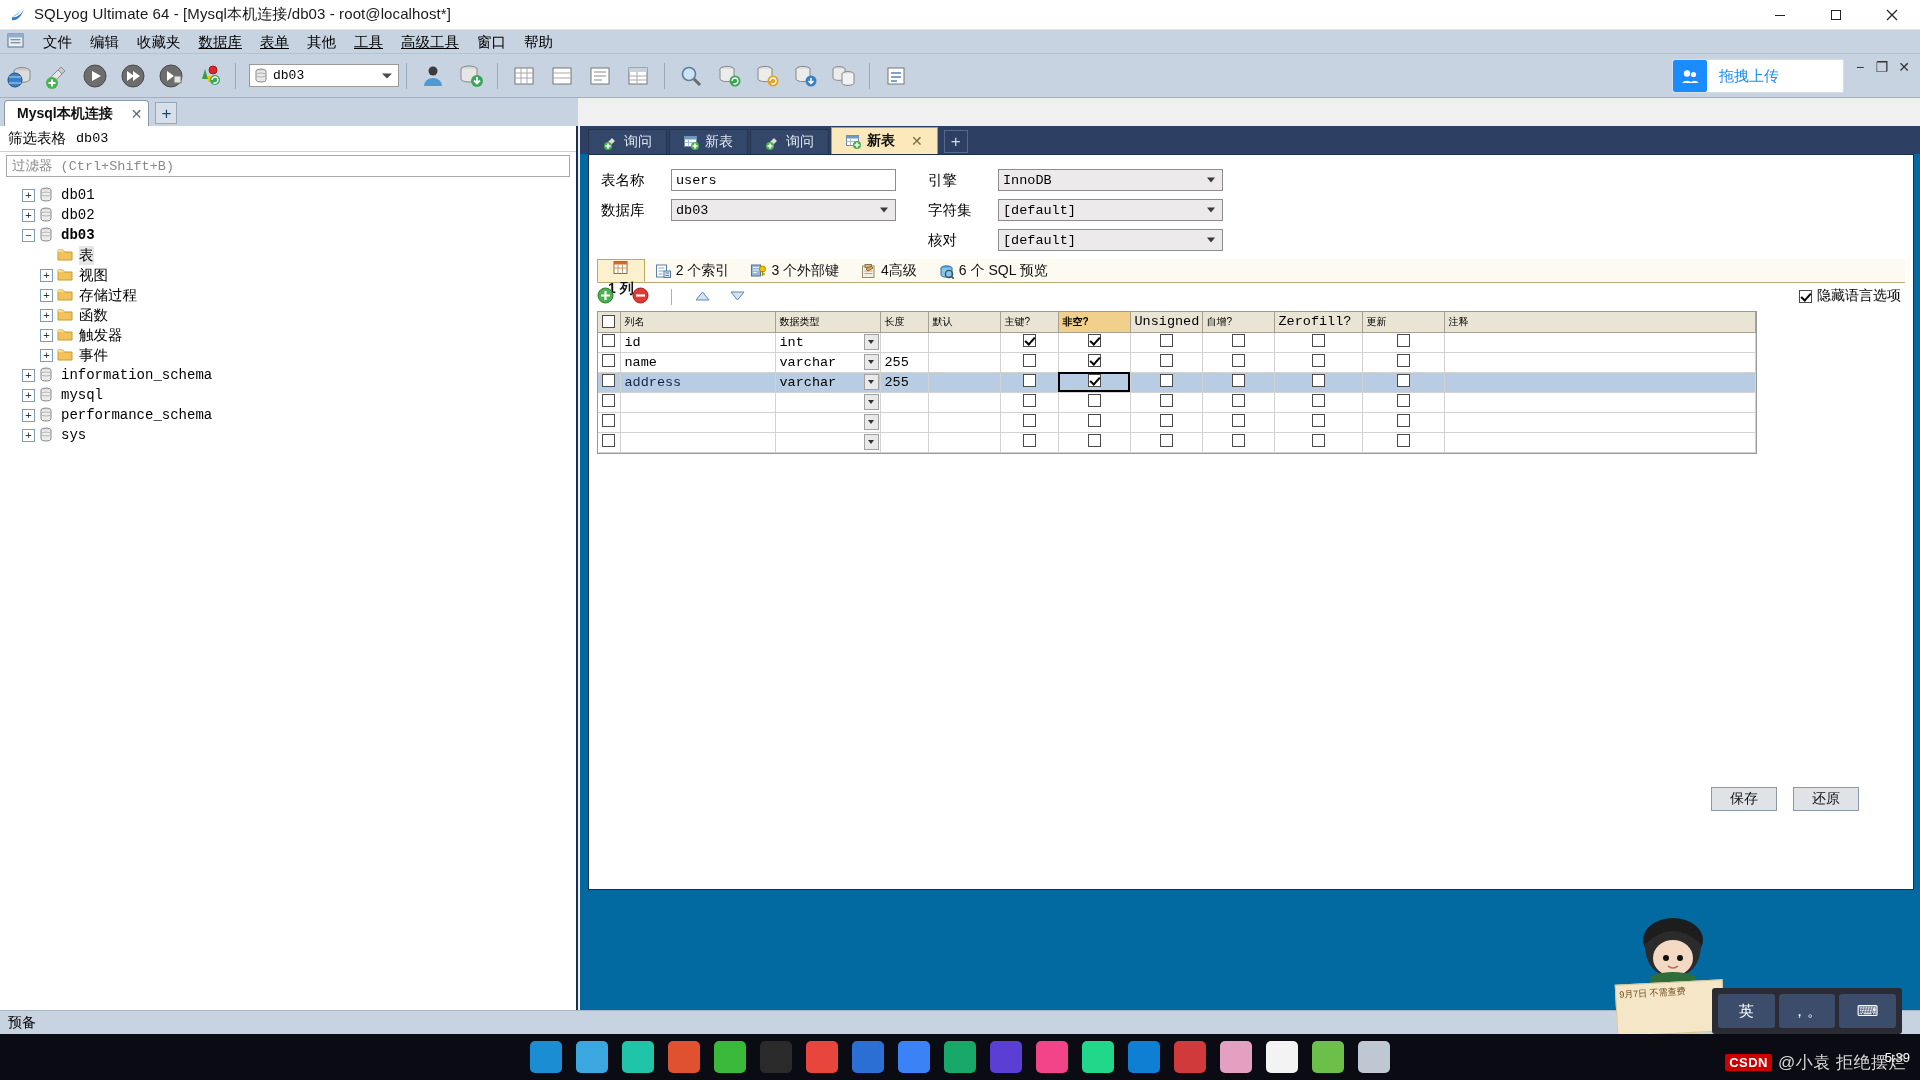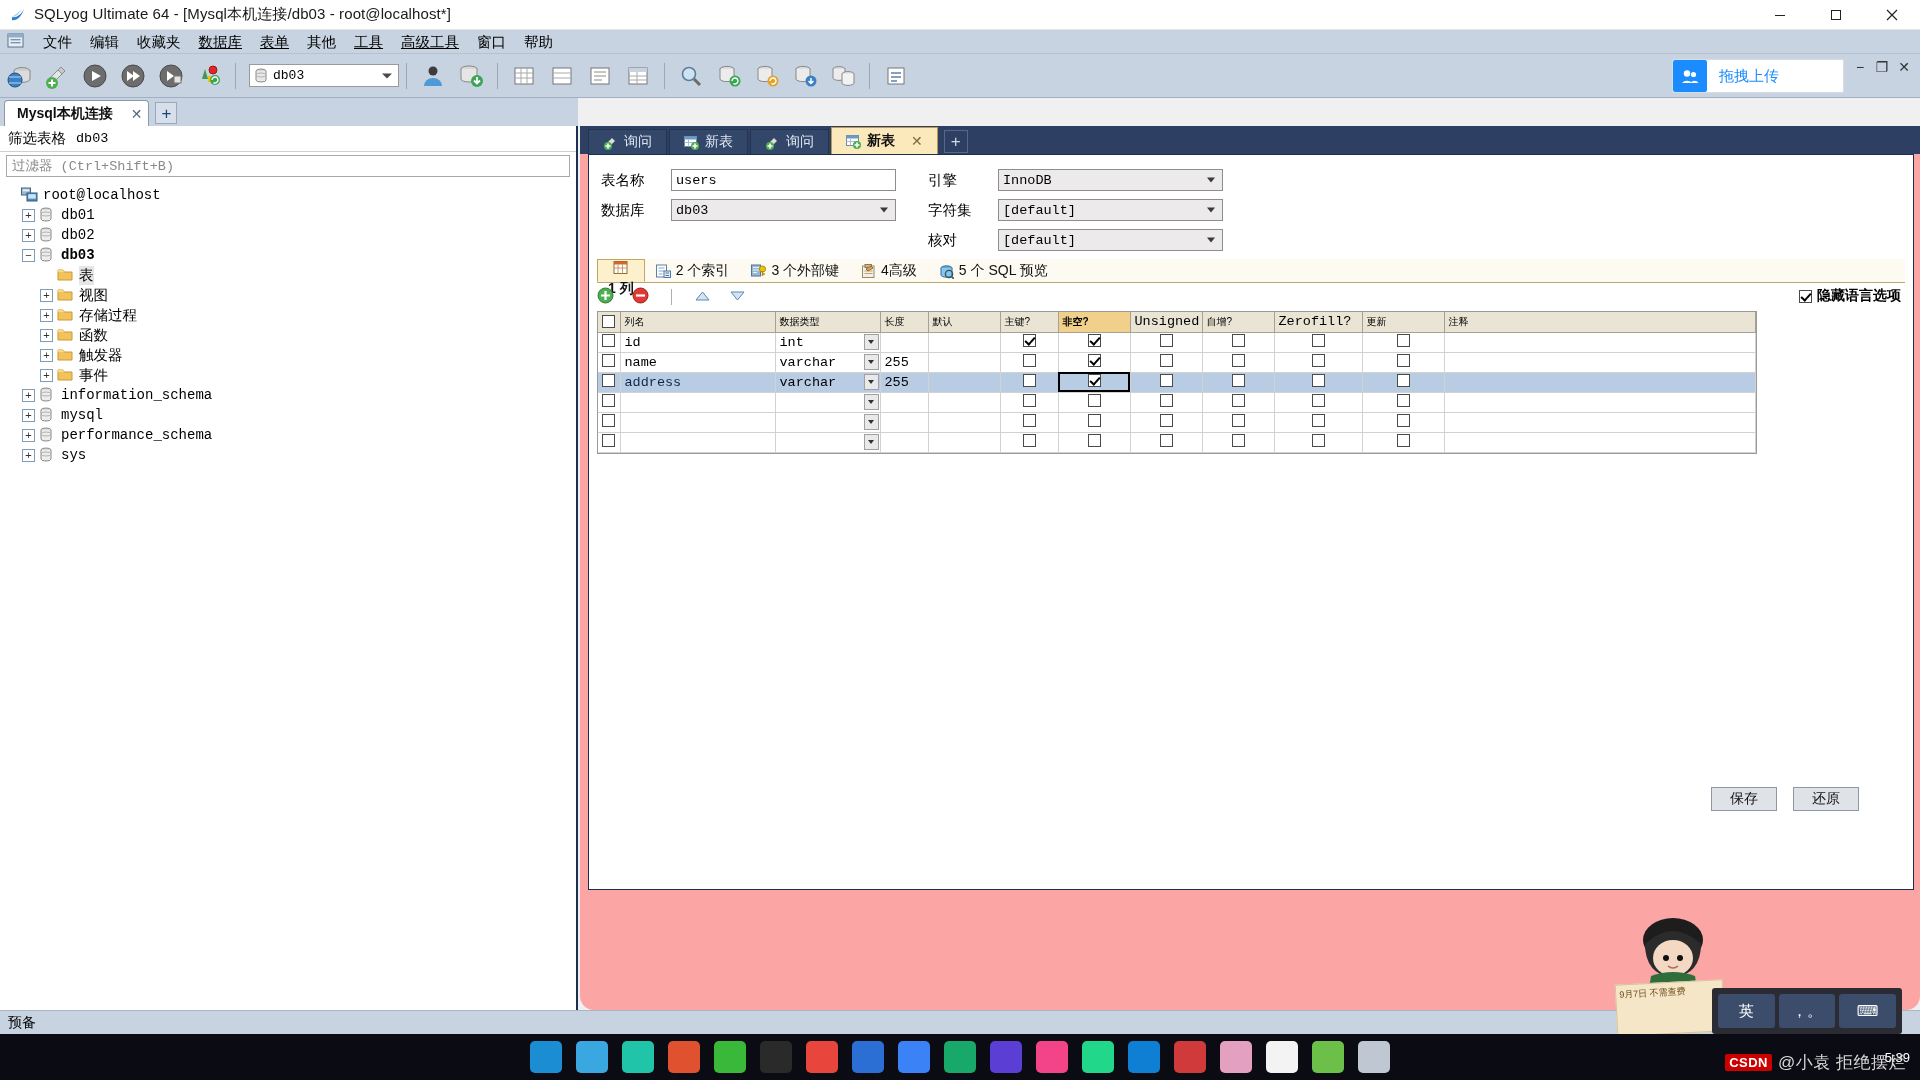--- a/index.html
+++ b/index.html
@@ -154,22 +154,21 @@
   .texp.blank { border: none; background: transparent; }
   .ticon { width: 16px; height: 16px; margin-right: 6px; flex: none; }
   .tlbl { font-size: 14px; color: #000; }
   .tlbl.bold { font-weight: bold; }
   .tlbl.cjk { font-family: "Liberation Sans", sans-serif; font-size: 14.5px; }
   .tlbl.sel { background: #e6e6e6; }
 
   
   .main {
     position: absolute; left: 580px; top: 126px; width: 1340px; height: 884px;
-    background: #fca5a5;
-    border-radius: 14px;
+    background: #0369a1;
   }
   .doc-tabs {
     height: 28px; display: flex; align-items: flex-end; padding-left: 8px;
     background: #2d4063;
   }
   .dtab {
     height: 25px; display: flex; align-items: center; gap: 6px;
     padding: 0 14px; margin-right: 2px;
     background: #33476b; color: #dfe6f0; font-size: 14px;
     border: 1px solid #24344f; border-bottom: none;
@@ -232,21 +231,20 @@
   .itab.active {
     background: #fdf0cd; border: 1px solid #c2a85c; border-bottom: 1px solid #fdf0cd;
     font-weight: bold;
     flex-direction: column;
   }
   .itab .ii { width: 15px; height: 15px; flex: none; }
 
   .grid-toolbar {
     display: flex; align-items: center; gap: 18px; padding: 4px 0 4px 8px;
     position: relative;
-    font-weight: bold;
   }
   .gt-sep { width: 1px; height: 16px; background: #b0b0b0; margin: 0 4px; }
   .hide-lang {
     position: absolute; right: 12px; top: 4px; display: flex; align-items: center; gap: 5px;
     font-size: 14px; color: #000;
   }
   .cbx {
     width: 13px; height: 13px; border: 1px solid #4a4a4a; background: #fff;
     display: inline-block; position: relative; flex: none;
   }
@@ -583,30 +581,20 @@
 
   <div class="left-panel">
     <div class="filter-head">
       <span>筛选表格</span>
       <span class="fh-db">db03</span>
     </div>
     <div class="filter-box">
       <span>过滤器 (Ctrl+Shift+B)</span>
     </div>
     <div class="tree" id="tree">
-        <div class="tnode" style="padding-left: 0px;">
-          <span class="texp blank"></span>
-          <span class="ticon"><svg width="17" height="15" viewBox="0 0 17 15">
-              <rect x="0.5" y="1" width="9" height="7" fill="#9fb8cf" stroke="#46647f"></rect>
-              <rect x="1.8" y="2.3" width="6.4" height="2" fill="#e6eef5"></rect>
-              <rect x="6" y="6" width="10" height="8" fill="#4d8ec1" stroke="#2c5d87"></rect>
-              <rect x="7.2" y="7.2" width="7.6" height="4.4" fill="#cfe4f3"></rect>
-            </svg></span>
-          <span class="tlbl">root@localhost</span>
-        </div>
         <div class="tnode" style="padding-left: 18px;">
           <span class="texp">+</span>
           <span class="ticon"><svg width="14" height="15" viewBox="0 0 14 15">
               <ellipse cx="7" cy="3" rx="5" ry="2" fill="#dadada" stroke="#8a8a8a"></ellipse>
               <path d="M2 3 v9 a5 2 0 0 0 10 0 V3" fill="#ececec" stroke="#8a8a8a"></path>
               <ellipse cx="7" cy="7" rx="5" ry="2" fill="none" stroke="#b4b4b4"></ellipse>
             </svg></span>
           <span class="tlbl">db01</span>
         </div>
         <div class="tnode" style="padding-left: 18px;">
@@ -828,21 +816,21 @@
               </svg></span>
             <span>4高级</span>
           </div>
           <div class="itab">
             <span class="ii"><svg width="15" height="15" viewBox="0 0 15 15">
                 <ellipse cx="7.5" cy="4" rx="5.5" ry="2.2" fill="#5fa8dc" stroke="#2e6d9e"></ellipse>
                 <path d="M2 4 v7 a5.5 2.2 0 0 0 11 0 V4" fill="#89c5ec" stroke="#2e6d9e"></path>
                 <circle cx="10" cy="10" r="3.6" fill="none" stroke="#355" stroke-width="1.3"></circle>
                 <path d="M12.5 12.5 l2.3 2.3" stroke="#355" stroke-width="1.6"></path>
               </svg></span>
-            <span>5 个 SQL 预览</span>
+            <span>6 个 SQL 预览</span>
           </div>
         </div>
 
       <div class="grid-toolbar">
         <span>
           <svg width="17" height="17" viewBox="0 0 17 17">
             <circle cx="8.5" cy="8.5" r="7.5" fill="#4caf50" stroke="#2d7a32"></circle>
             <path d="M8.5 4 v9 M4 8.5 h9" stroke="#fff" stroke-width="2.2"></path>
           </svg>
         </span>

